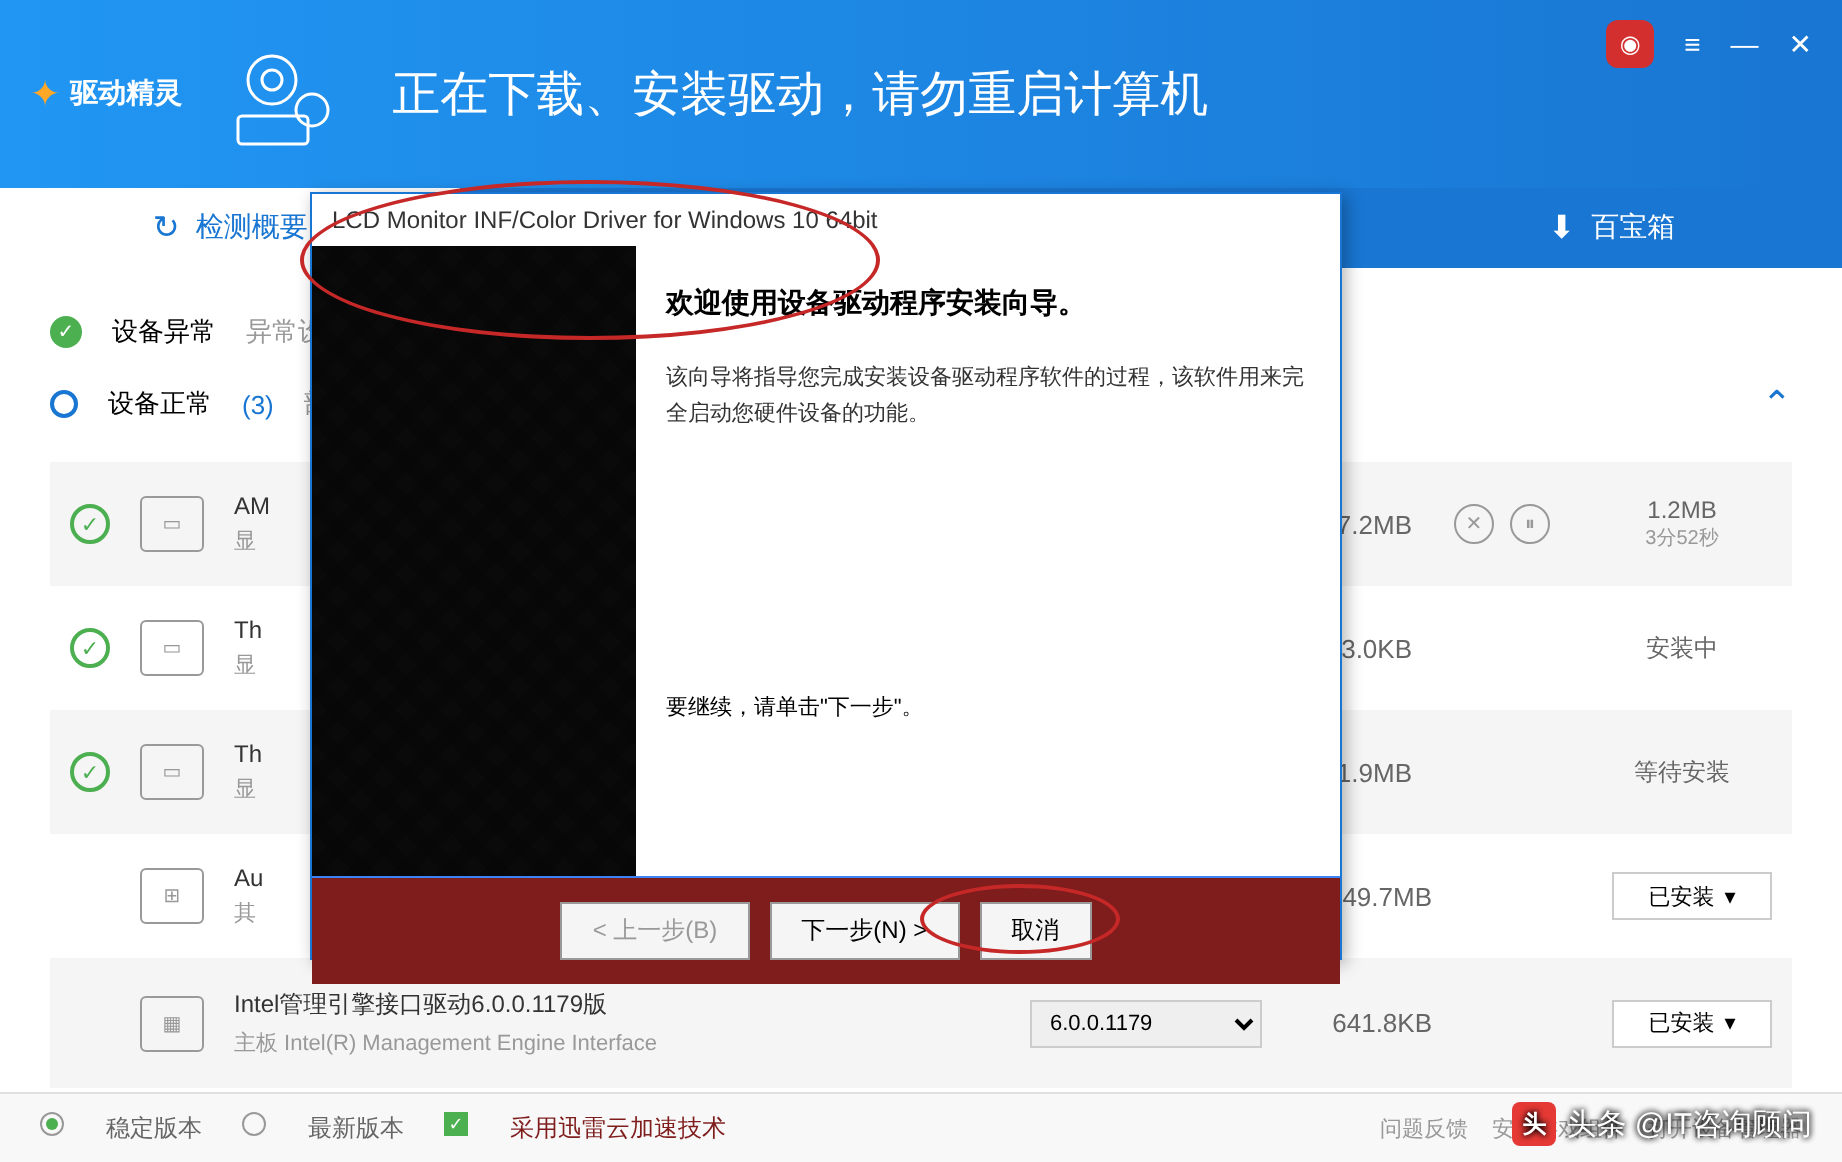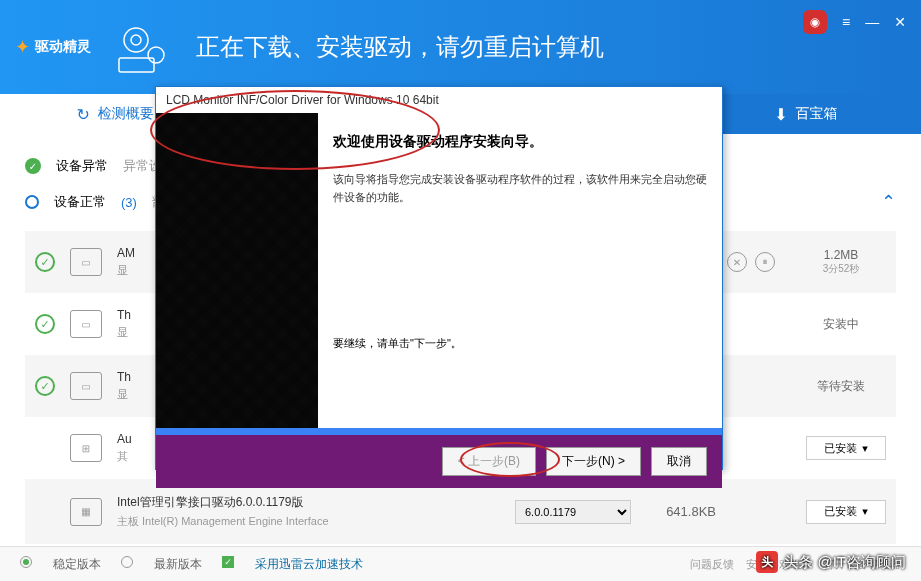--- a/index.html
+++ b/index.html
@@ -32,29 +32,29 @@
 .device-icon{width:32px;height:28px;border:1.5px solid #999;border-radius:3px;display:flex;align-items:center;justify-content:center;color:#999;font-size:10px}
 .driver-info{flex:1}
 .driver-name{color:#333;font-size:12px}
 .driver-sub{color:#999;font-size:11px;margin-top:3px}
 .version-select{width:116px;height:24px;border:1px solid #ccc;font-size:11px;padding:0 5px}
 .size{width:70px;text-align:right;color:#666}
 .actions{width:60px;display:flex;gap:8px;justify-content:center}
 .action-circle{width:20px;height:20px;border:1.5px solid #999;border-radius:50%;display:flex;align-items:center;justify-content:center;color:#999;font-size:10px;cursor:pointer}
 .status-text{width:90px;text-align:center;color:#666;font-size:12px}
 .installed-btn{width:80px;height:24px;border:1px solid #ccc;background:#fff;font-size:11px;cursor:pointer;display:flex;align-items:center;justify-content:center;gap:5px}
-.dialog-overlay{position:absolute;top:86px;left:155px;width:568px;height:384px;background:#fff;border:1px solid #1976d2;box-shadow:2px 2px 8px rgba(0,0,0,0.3);z-index:100}
+.dialog-overlay{position:absolute;top:96px;left:155px;width:516px;height:384px;background:#fff;border:1px solid #1976d2;box-shadow:2px 2px 8px rgba(0,0,0,0.3);z-index:100}
 .dialog-title{padding:6px 10px;font-size:12px;color:#333;background:#fff}
 .dialog-body{display:flex;height:315px}
 .dialog-sidebar{width:162px;background:repeating-linear-gradient(45deg,#2a2a2a 0,#2a2a2a 8px,#333 8px,#333 16px),repeating-linear-gradient(-45deg,#2a2a2a 0,#2a2a2a 8px,#333 8px,#333 16px);background-blend-mode:multiply}
 .dialog-content{flex:1;padding:20px 15px}
 .dialog-heading{font-size:14px;font-weight:bold;margin-bottom:20px}
 .dialog-text{font-size:11px;line-height:1.6;color:#333;margin-bottom:15px}
 .dialog-continue{font-size:11px;margin-top:130px}
-.dialog-buttons{display:flex;justify-content:flex-end;gap:10px;padding:12px 15px;border-top:7px solid #3b82f6;background:#701a75}
+.dialog-buttons{display:flex;justify-content:center;gap:10px;padding:12px 15px;border-top:1px solid #3b82f6;background:#7f1d1d}
 .dialog-btn{padding:5px 15px;font-size:12px;border:1px solid #999;background:#f5f5f5;cursor:pointer}
 .dialog-btn.disabled{color:#999}
 .annotation-ellipse1{position:absolute;top:90px;left:150px;width:290px;height:80px;border:2px solid #c62828;border-radius:50%;z-index:101;pointer-events:none}
 .annotation-ellipse2{position:absolute;top:442px;left:460px;width:100px;height:35px;border:2px solid #c62828;border-radius:50%;z-index:101;pointer-events:none}
 .footer{position:absolute;bottom:0;left:0;right:0;height:35px;background:#f8f8f8;border-top:1px solid #e0e0e0;display:flex;align-items:center;padding:0 20px;font-size:12px;color:#666;gap:20px}
 .radio{display:flex;align-items:flex-start;gap:21px}
 .radio-dot{width:12px;height:12px;border:1px solid #999;border-radius:50%;display:flex;align-items:center;justify-content:center}
 .radio-dot.selected::after{content:"";width:6px;height:6px;background:#4caf50;border-radius:50%}
 .checkbox-ft{width:12px;height:12px;background:#4caf50;color:#fff;font-size:9px;display:flex;align-items:center;justify-content:center}
 .footer-right{margin-left:auto;display:flex;gap:12px;color:#999;font-size:11px}
@@ -212,21 +212,21 @@
   <div class="radio">
       <div class="radio-dot selected"></div>
       <span>稳定版本</span>
     </div>
   <div class="radio">
       <div class="radio-dot"></div>
       <span>最新版本</span>
     </div>
   <div class="radio">
       <div class="checkbox-ft">✓</div>
-      <span style="color:#0369a1">采用迅雷云加速技术</span>
+      <span style="color:#7f1d1d">采用迅雷云加速技术</span>
     </div>
   <div class="footer-right">
     <span>问题反馈</span>
     <span>安装游戏组件</span>
     <span>打开设备管理器</span>
   </div>
 </div>
 
 <div class="watermark">
   <div class="watermark-logo">头</div>

